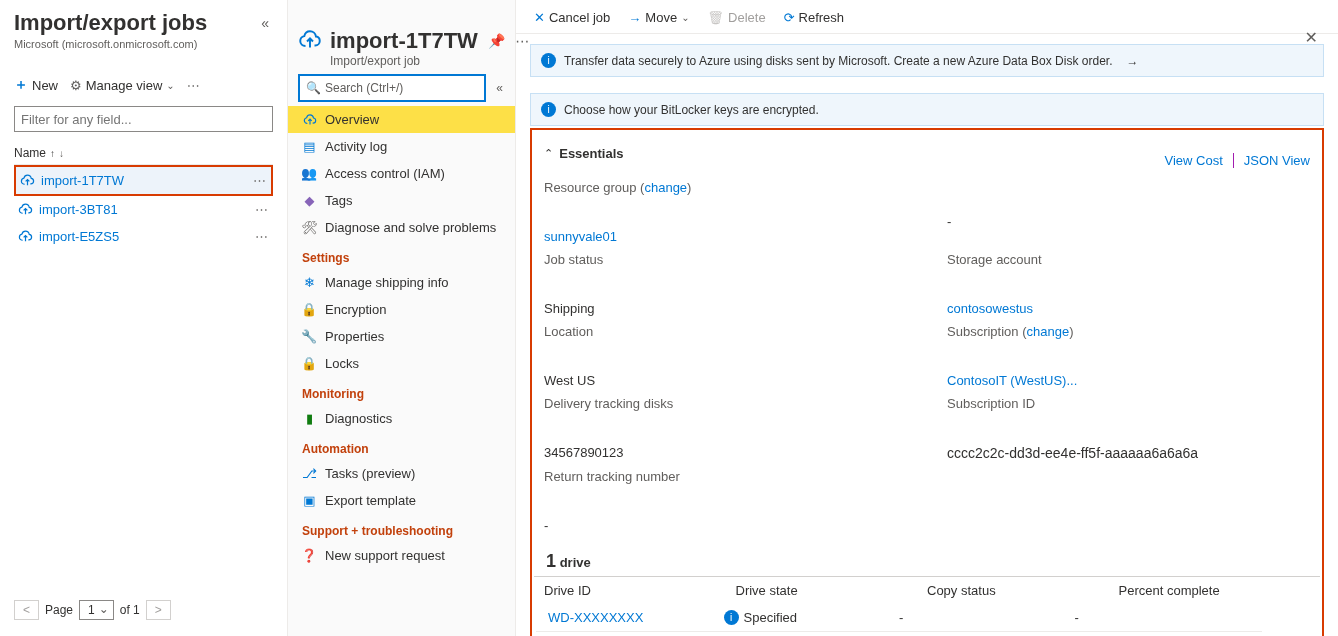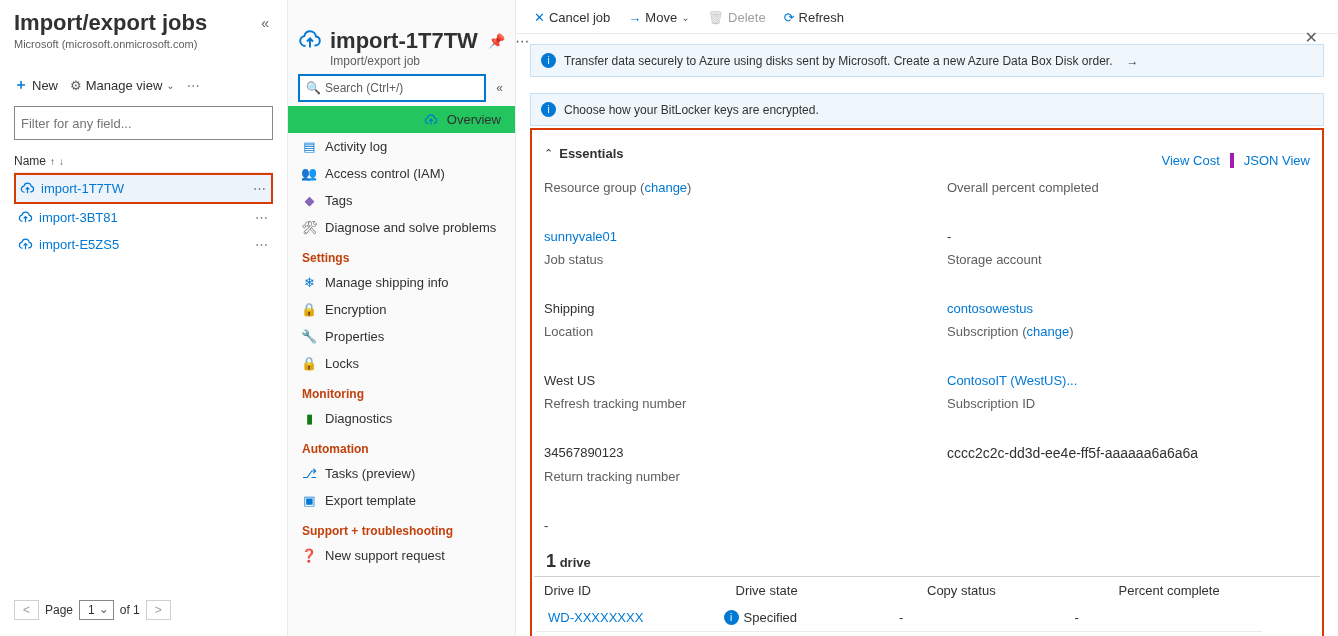--- a/index.html
+++ b/index.html
@@ -27,21 +27,21 @@
   .breadcrumb .sep { color: #605e5c; margin: 0 4px; }
   .title-row { display:flex; align-items:center; justify-content:space-between; }
   .title-main { font-size: 22px; font-weight: 600; }
   .chev-left { font-size: 14px; color:#605e5c; padding: 4px; }
   .sub-org { font-size: 11px; color:#605e5c; margin-top:2px; margin-bottom: 26px; }
   .left-toolbar { display:flex; align-items:center; gap: 12px; margin-bottom: 12px; font-size: 13px; color:#323130; }
   .left-toolbar .tb-item { display:flex; align-items:center; gap:4px; cursor:pointer; }
   .plus { color:#0078d4; font-weight:600; font-size:14px; }
   .gear { color:#605e5c; }
   .filter-box {
-    width: 100%; height: 34px; border:1px solid #8a8886; padding: 2px 6px;
+    width: 100%; height: 26px; border:1px solid #8a8886; padding: 2px 6px;
     font-size: 13px; color:#605e5c; margin-bottom: 10px;
   }
   .col-header { font-size: 12px; padding: 4px 0; display:flex; align-items:center; gap:4px; border-bottom:1px solid #edebe9; }
   .arrowup { font-size:10px; }
   .job-row {
     display:flex; align-items:center; padding: 6px 4px;
     justify-content:space-between;
   }
   .job-row.selected {
     background: #edf3fa; border: 2px solid #d83b01;
@@ -71,21 +71,21 @@
   }
   .mid-search .mag { margin-right:4px; color:#605e5c; }
   .chev-left2 { color:#605e5c; font-size:12px; padding:2px; }
   .nav-scroll { overflow-y:auto; flex:1; position:relative; }
   .nav-scroll::-webkit-scrollbar { width:8px; }
   .nav-scroll::-webkit-scrollbar-thumb { background:#c8c6c4; }
   .nav-item {
     display:flex; align-items:center; gap:8px; padding:6px 14px;
     font-size:13px; color:#323130; cursor:pointer;
   }
-  .nav-item.active { background:#22c55e;justify-content:flex-end; }
+  .nav-item.active { background:#fde047; }
   .nav-item .ic { width:15px; height:15px; display:inline-flex; align-items:center; justify-content:center; color:#0078d4; font-size:13px; }
   .nav-item .ic.gray { color:#605e5c; }
   .nav-item .ic.green { color:#107c10; }
   .nav-item .ic.purple { color:#8764b8; }
   .nav-item .ic.blue { color:#0078d4; }
   .nav-sect { padding: 10px 14px 4px; font-size:12px; font-weight:600; color:#c2410c; }
 
   
   .right { flex:1; display:flex; flex-direction:column; overflow:hidden; }
   .right-title { font-size:22px; font-weight:600; }
@@ -112,21 +112,21 @@
   .info-bar .arrow { margin-left:6px; }
 
   .overview-outer { border:2px solid #d83b01; margin: 2px 14px 8px; padding:0; }
 
   .ess-bar {
     display:flex; align-items:center; padding: 8px 12px 4px; font-size:13px;
   }
   .ess-bar .chev { font-size:11px; margin-right:6px; }
   .ess-bar .ess-title { font-weight:600; }
   .ess-links { margin-left:auto; display:flex; gap:10px;margin-top:15px; }
-  .ess-links a { border-left:4px solid #a21caf; padding-left:10px; }
+  .ess-links a { border-left:1px solid #a21caf; padding-left:10px; }
   .ess-links a:first-child { border-left:none; padding-left:0; }
 
   .ess-grid {
     display:grid; grid-template-columns: 1fr 1fr; gap: 0 40px;
     padding: 4px 12px 8px; font-size:13px;
   }
   .ess-cell { padding: 4px 0; }
   .ess-label { color:#605e5c; font-size:13px; }
   .ess-val { font-size:13px;margin-top:34px; }
   .ess-val.link { color:#0078d4; }
@@ -358,21 +358,20 @@
 
         <div class="ess-cell">
           <div class="ess-label">
             <span>Resource group</span>
             (<a>change</a>)
           </div>
           <div class="ess-val link"><a>sunnyvale01</a></div>
         </div>
 
         <div class="ess-cell">
-          <div class="ess-label">Overall percent completed</div>
           <div class="ess-val">-</div>
         </div>
 
         <div class="ess-cell">
           <div class="ess-label">Job status</div>
           <div class="ess-val">Shipping</div>
         </div>
         <div class="ess-cell">
           <div class="ess-label">Storage account</div>
           <div class="ess-val link"><a>contosowestus</a></div>
@@ -384,21 +383,21 @@
         </div>
 
         <div class="ess-cell">
           <div class="ess-label">
             <span>Subscription</span>
             (<a>change</a>)
           </div>
           <div class="ess-val link"><a>ContosoIT (WestUS)...</a></div>
         </div>
         <div class="ess-cell">
-          <div class="ess-label">Refresh tracking number</div>
+          <div class="ess-label">Delivery tracking disks</div>
           <div class="ess-val">34567890123</div>
         </div>
 
         <div class="ess-cell">
           <div class="ess-label">Subscription ID</div>
           <div class="ess-val mono">cccc2c2c-dd3d-ee4e-ff5f-aaaaaa6a6a6a</div>
         </div>
         <div class="ess-cell">
           <div class="ess-label">Return tracking number</div>
           <div class="ess-val">-</div>

